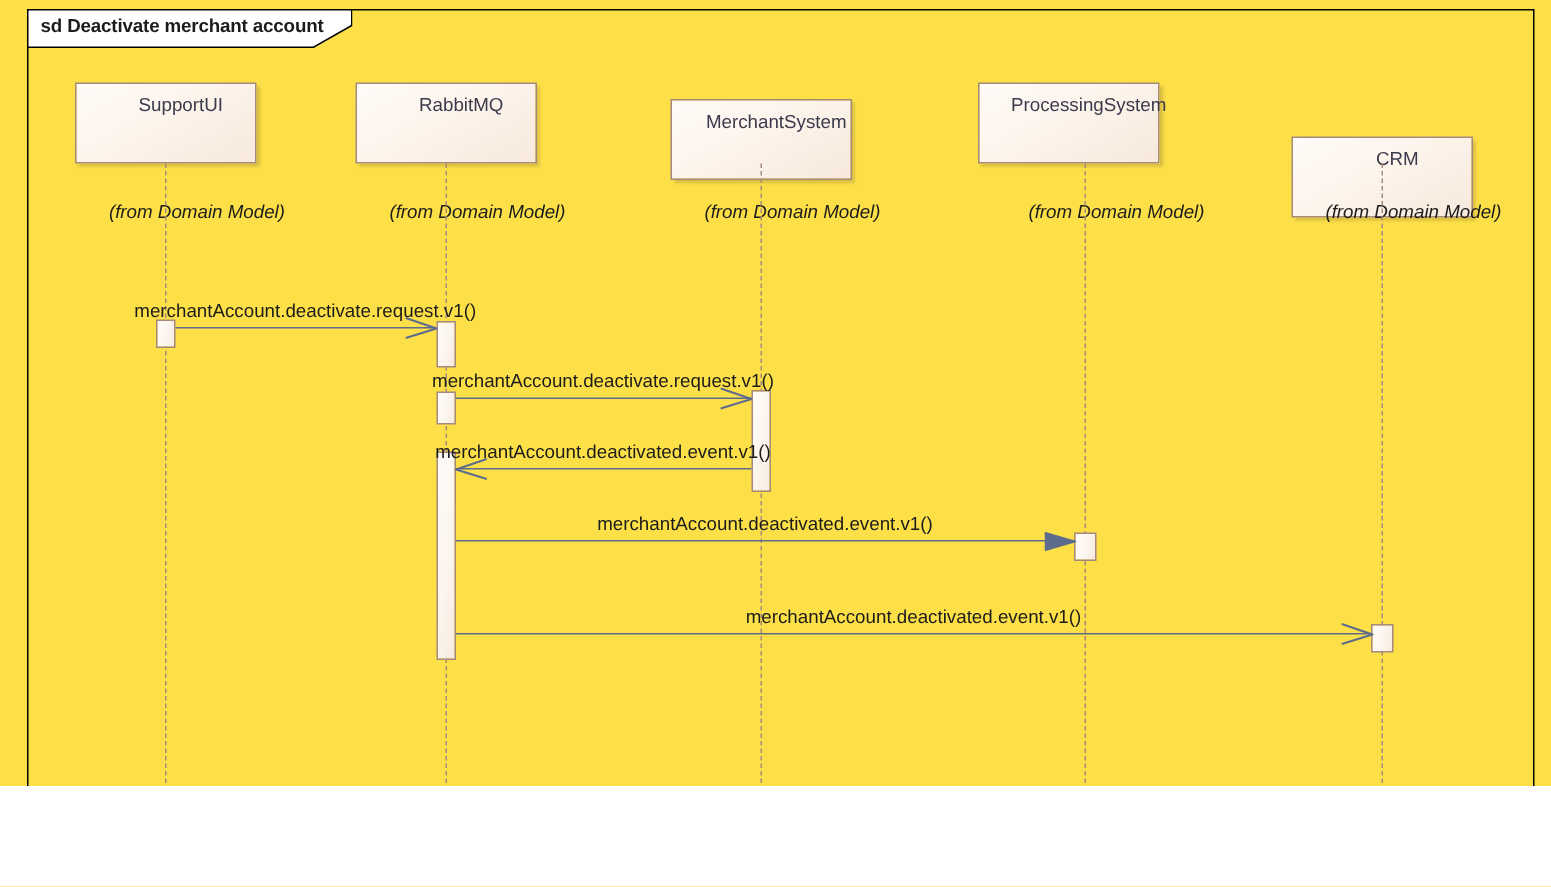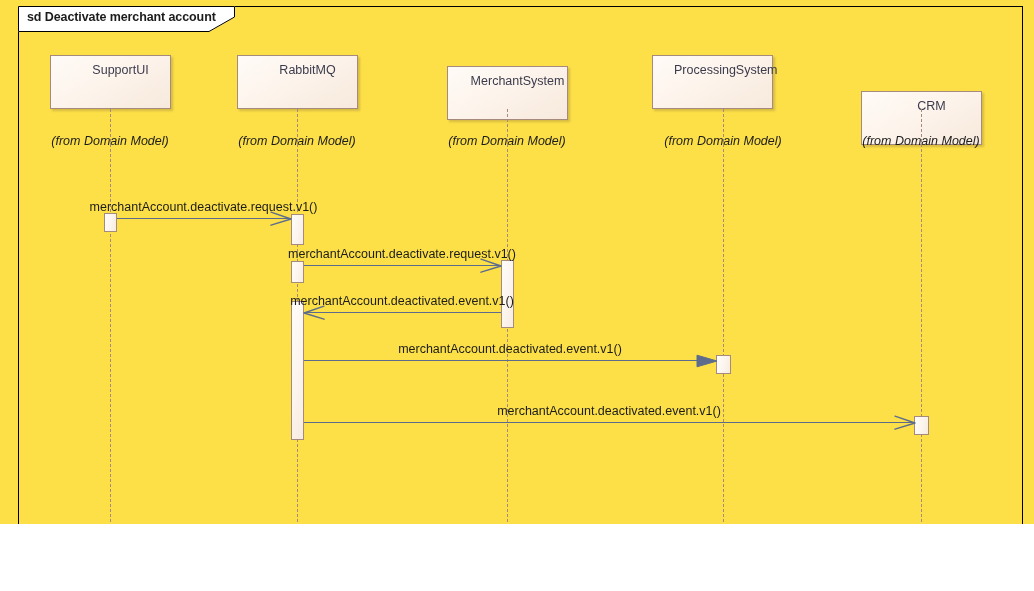--- a/index.html
+++ b/index.html
@@ -78,21 +78,21 @@
     top: 7px;
     text-align: center;
     font-size: 12.5px;
     color: #3b3b4d;
     white-space: nowrap;
     padding-left: 21px;
   }
   .lifeline-from {
     position: absolute;
     width: 160px;
-    text-align: center;
+    text-align: right;
     font-size: 12.5px;
     font-style: italic;
     color: #1c1c1c;
     white-space: nowrap;
   }
 
   
   .lifeline-dash {
     position: absolute;
     width: 0;

